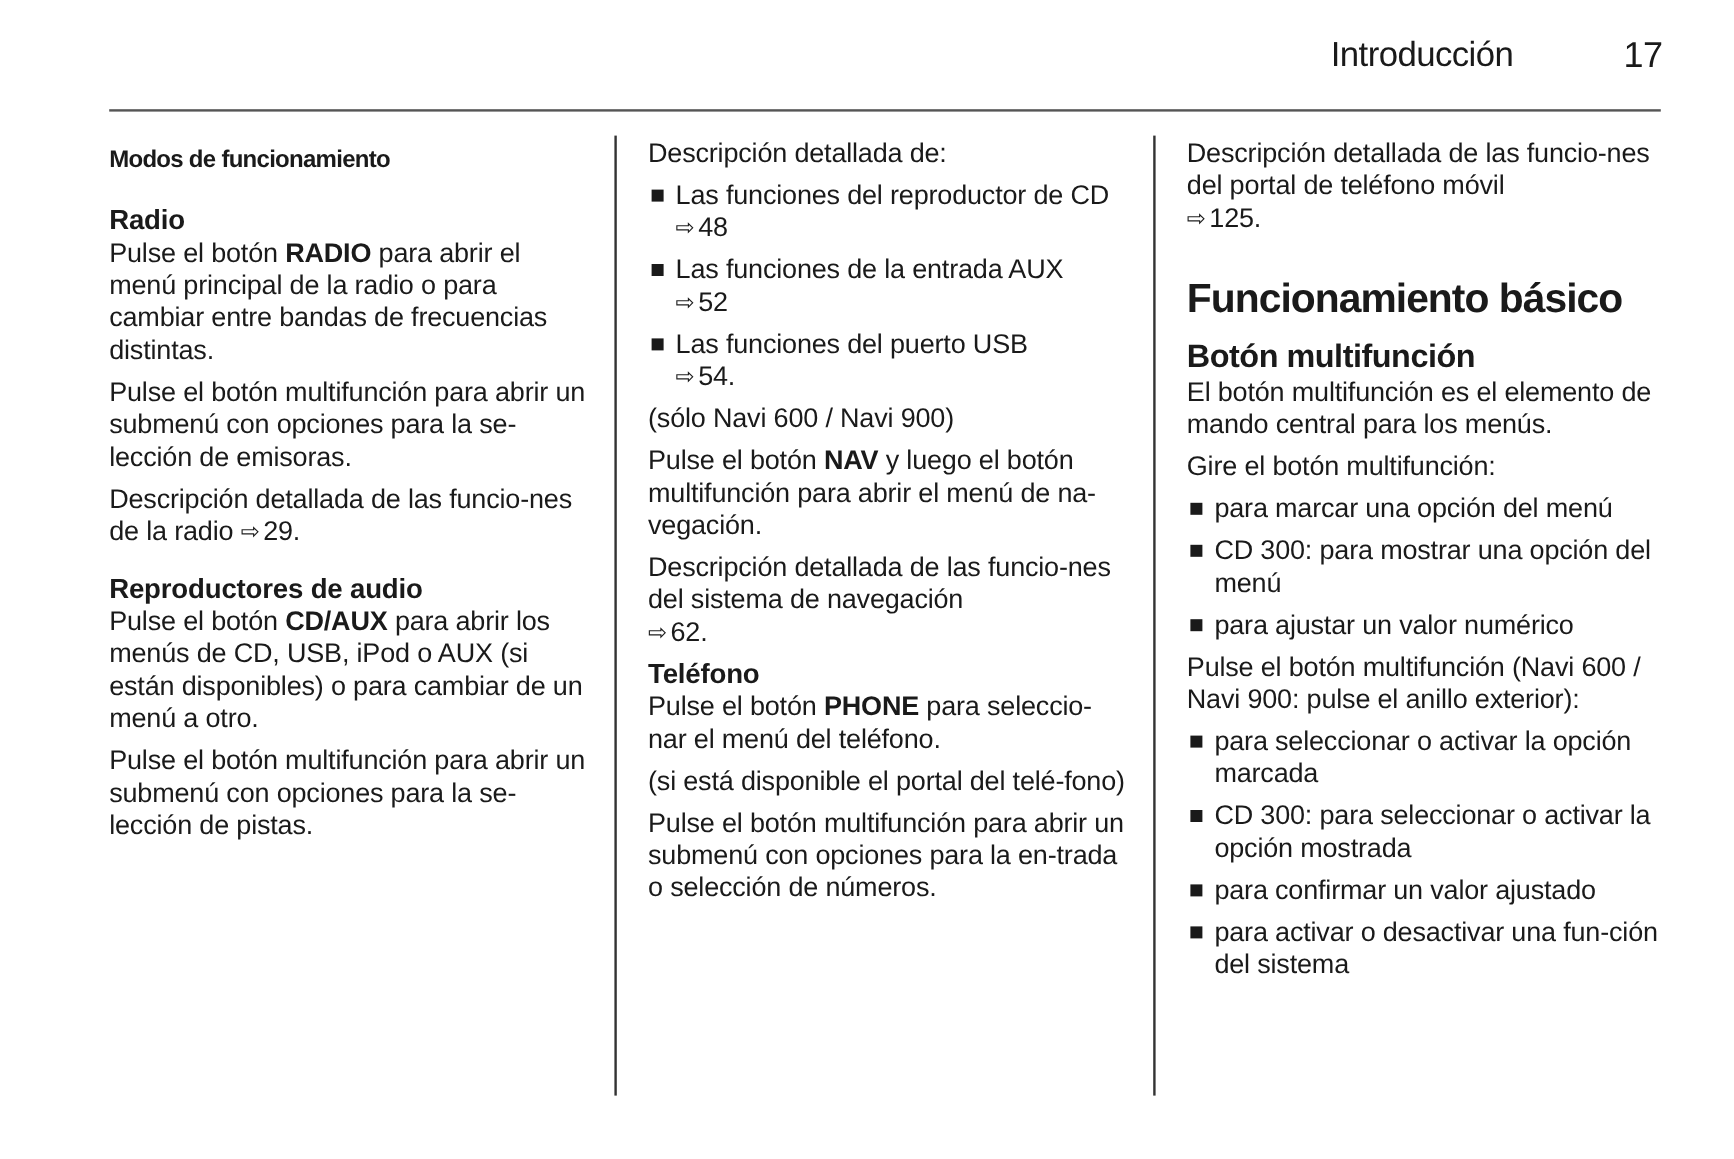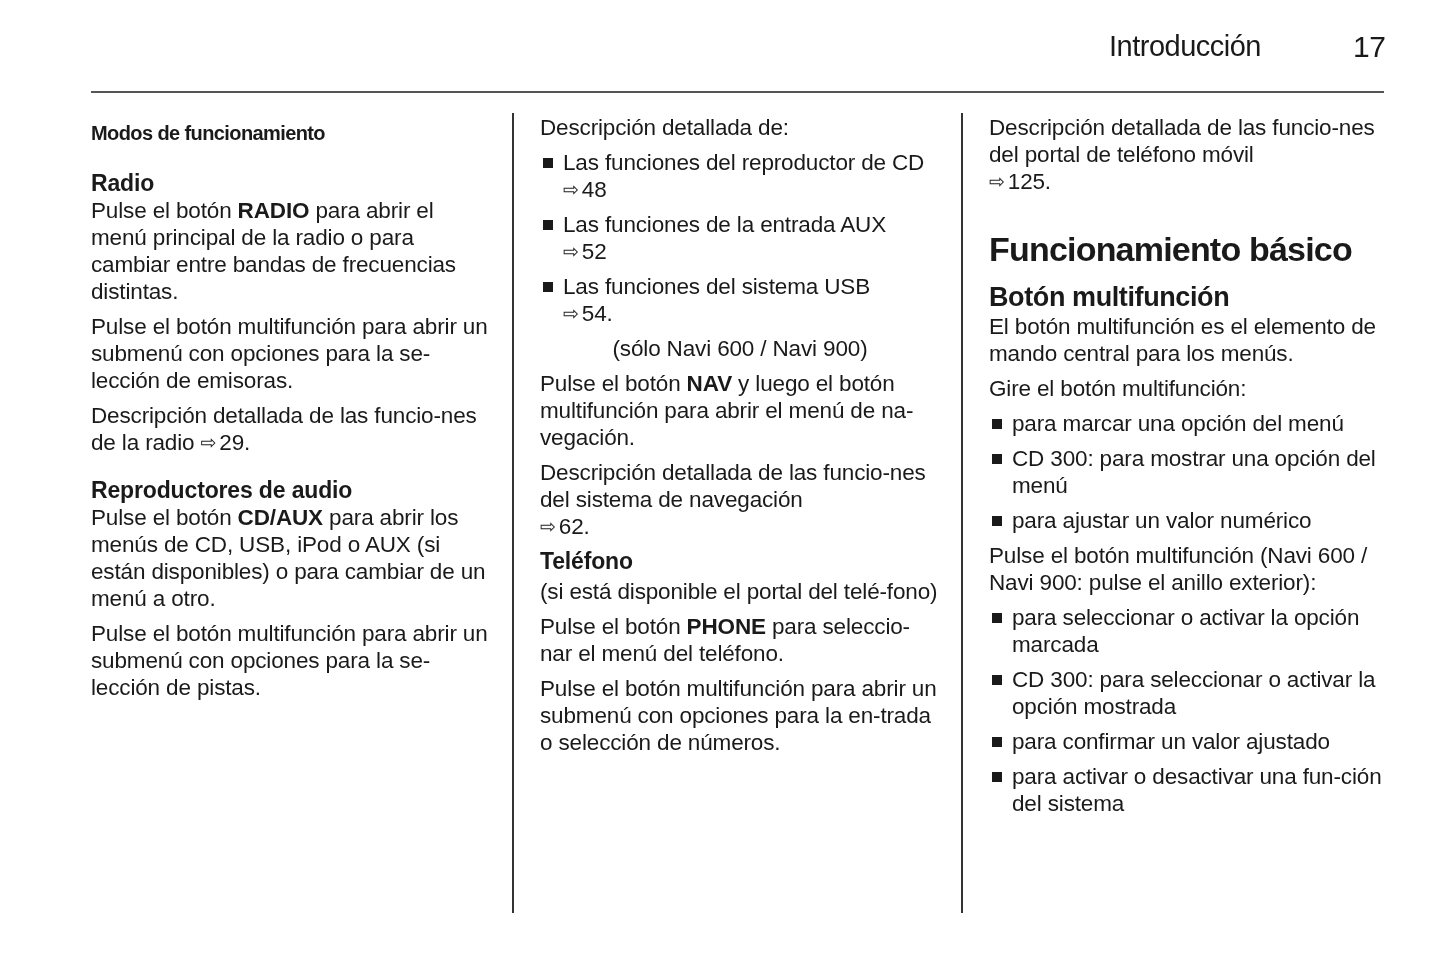--- a/index.html
+++ b/index.html
@@ -79,37 +79,37 @@
     <li>
       <span class="bullet"></span>
       <span>Las funciones del reproductor de CD </span><span class="arrow-icon">⇨</span><span>48</span>
     </li>
     <li>
       <span class="bullet"></span>
       <span>Las funciones de la entrada AUX </span><br><span class="arrow-icon">⇨</span><span>52</span>
     </li>
     <li>
       <span class="bullet"></span>
-      <span>Las funciones del sistema USB </span><br><span class="arrow-icon">⇨</span><span>54.</span>
+      <span>Las funciones del puerto USB </span><br><span class="arrow-icon">⇨</span><span>54.</span>
     </li>
   </ul>
 
-  <p style="margin-top:3px;text-align:center;">(sólo Navi 600 / Navi 900)</p>
+  <p style="margin-top:3px;">(sólo Navi 600 / Navi 900)</p>
   <p>
     <span>Pulse el botón </span><b class="k">NAV</b><span> y luego el botón multifunción para abrir el menú de na-vegación.</span>
   </p>
   <p>
     <span>Descripción detallada de las funcio-nes del sistema de navegación </span><br><span class="arrow-icon">⇨</span><span>62.</span>
   </p>
 
   <h2 class="h2" style="">Teléfono</h2>
-  <p style="margin-top:3px;">(si está disponible el portal del telé-fono)</p>
   <p>
     <span>Pulse el botón </span><b class="k">PHONE</b><span> para seleccio-nar el menú del teléfono.</span>
   </p>
+  <p style="margin-top:3px;">(si está disponible el portal del telé-fono)</p>
   <p>Pulse el botón multifunción para abrir un submenú con opciones para la en-trada o selección de números.</p>
 </div>
 
 <div class="column" id="col3">
   <p>
     <span>Descripción detallada de las funcio-nes del portal de teléfono móvil </span><br><span class="arrow-icon">⇨</span><span>125.</span>
   </p>
 
   <h1 class="h1 big">Funcionamiento básico</h1>
   <h2 class="h2 sub">Botón multifunción</h2>

